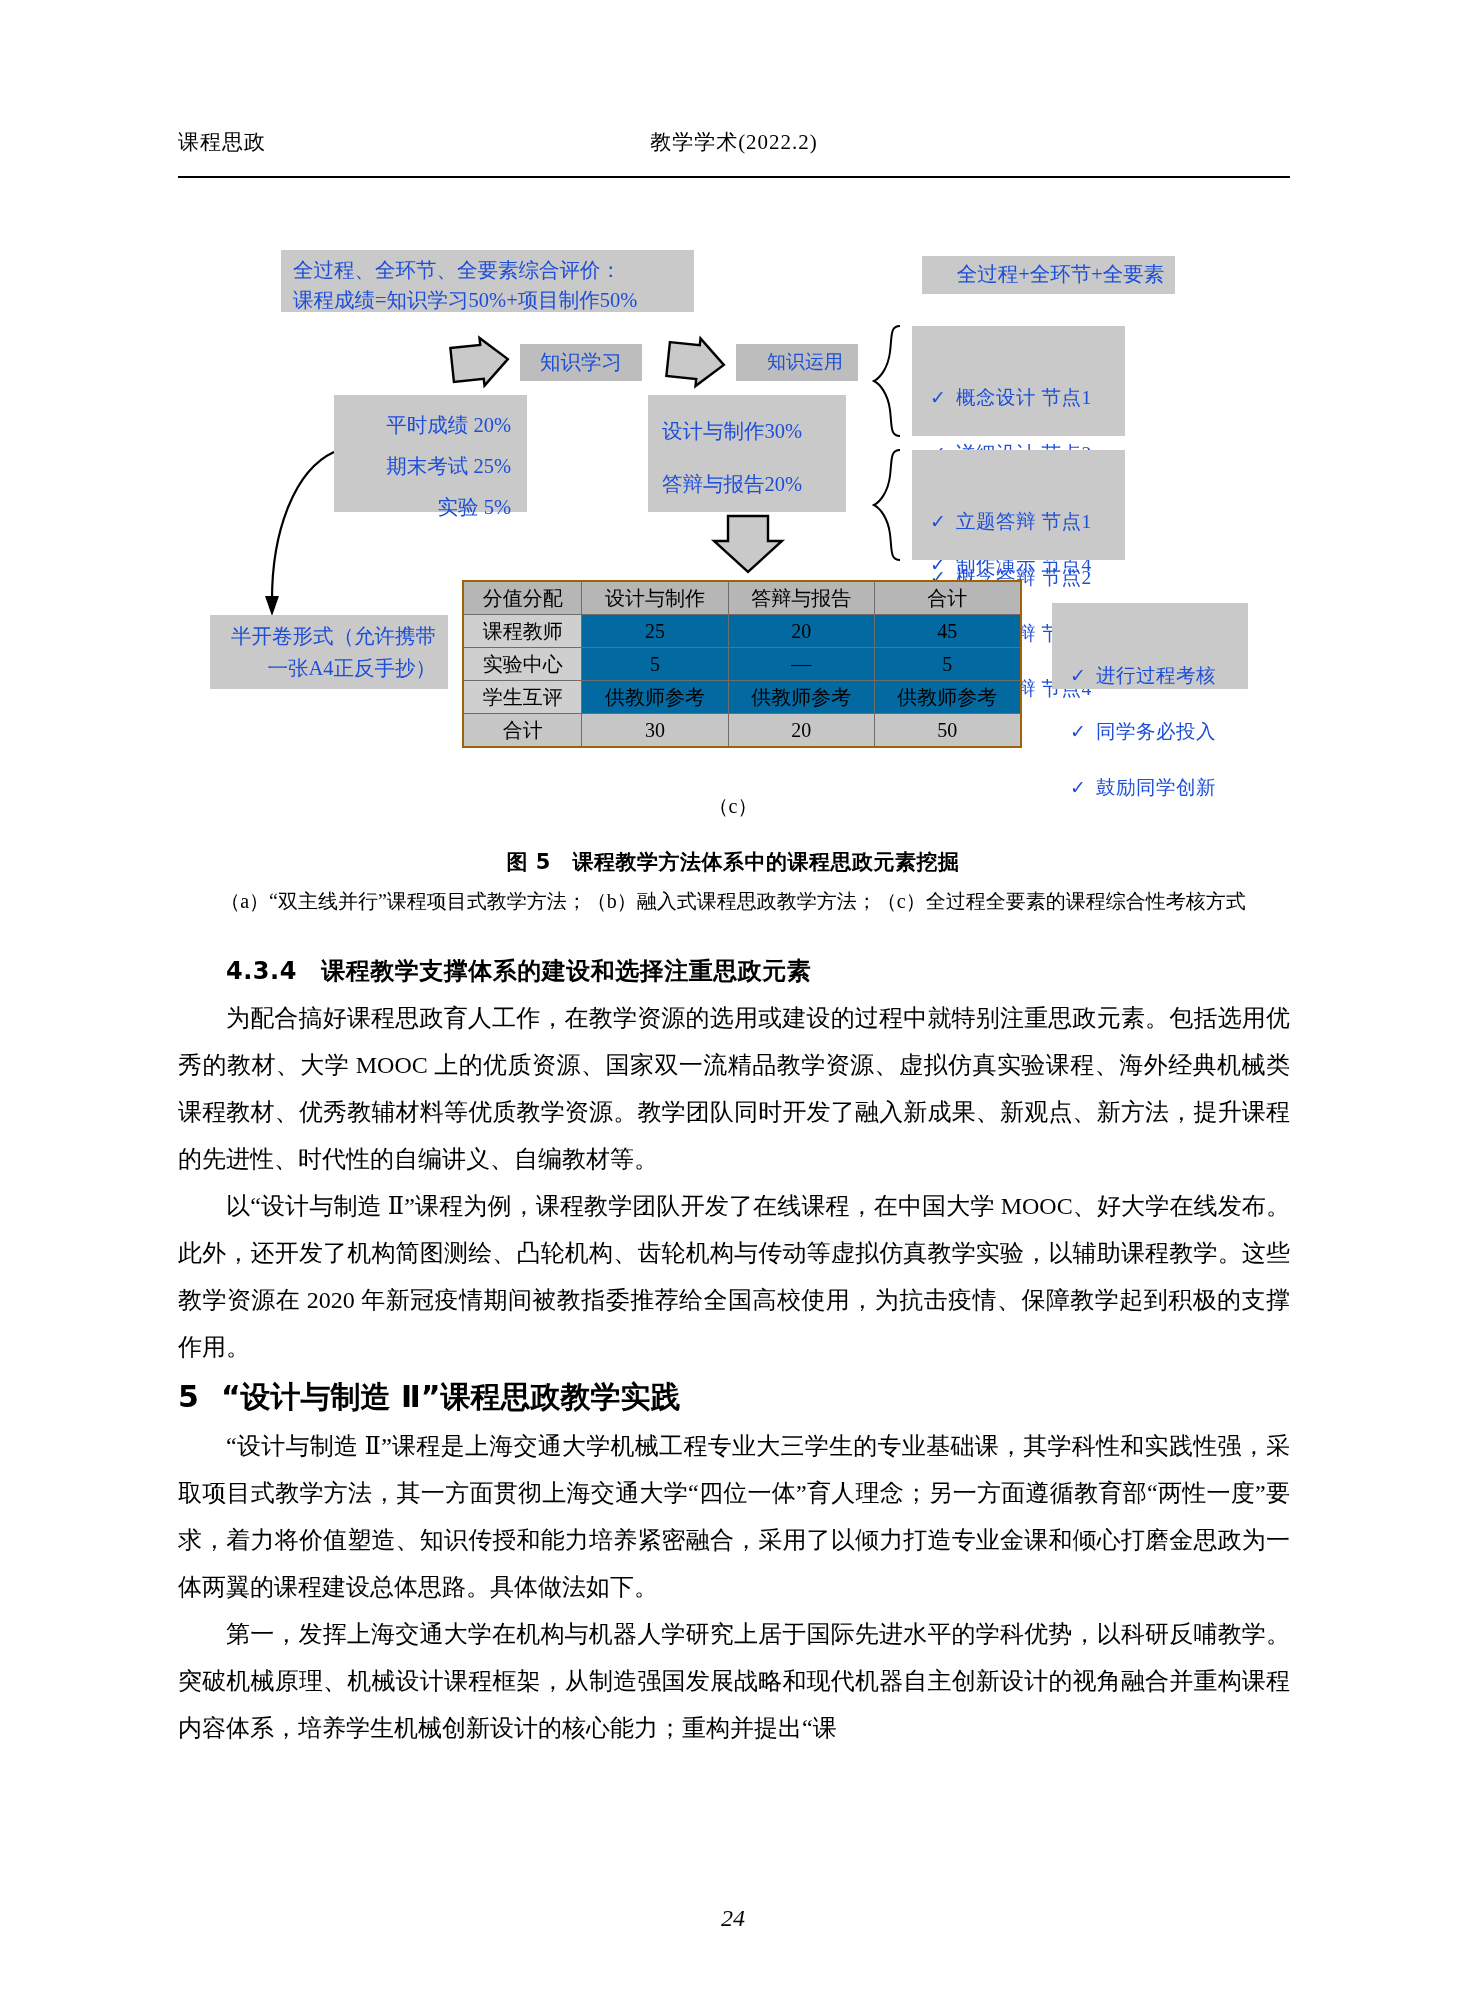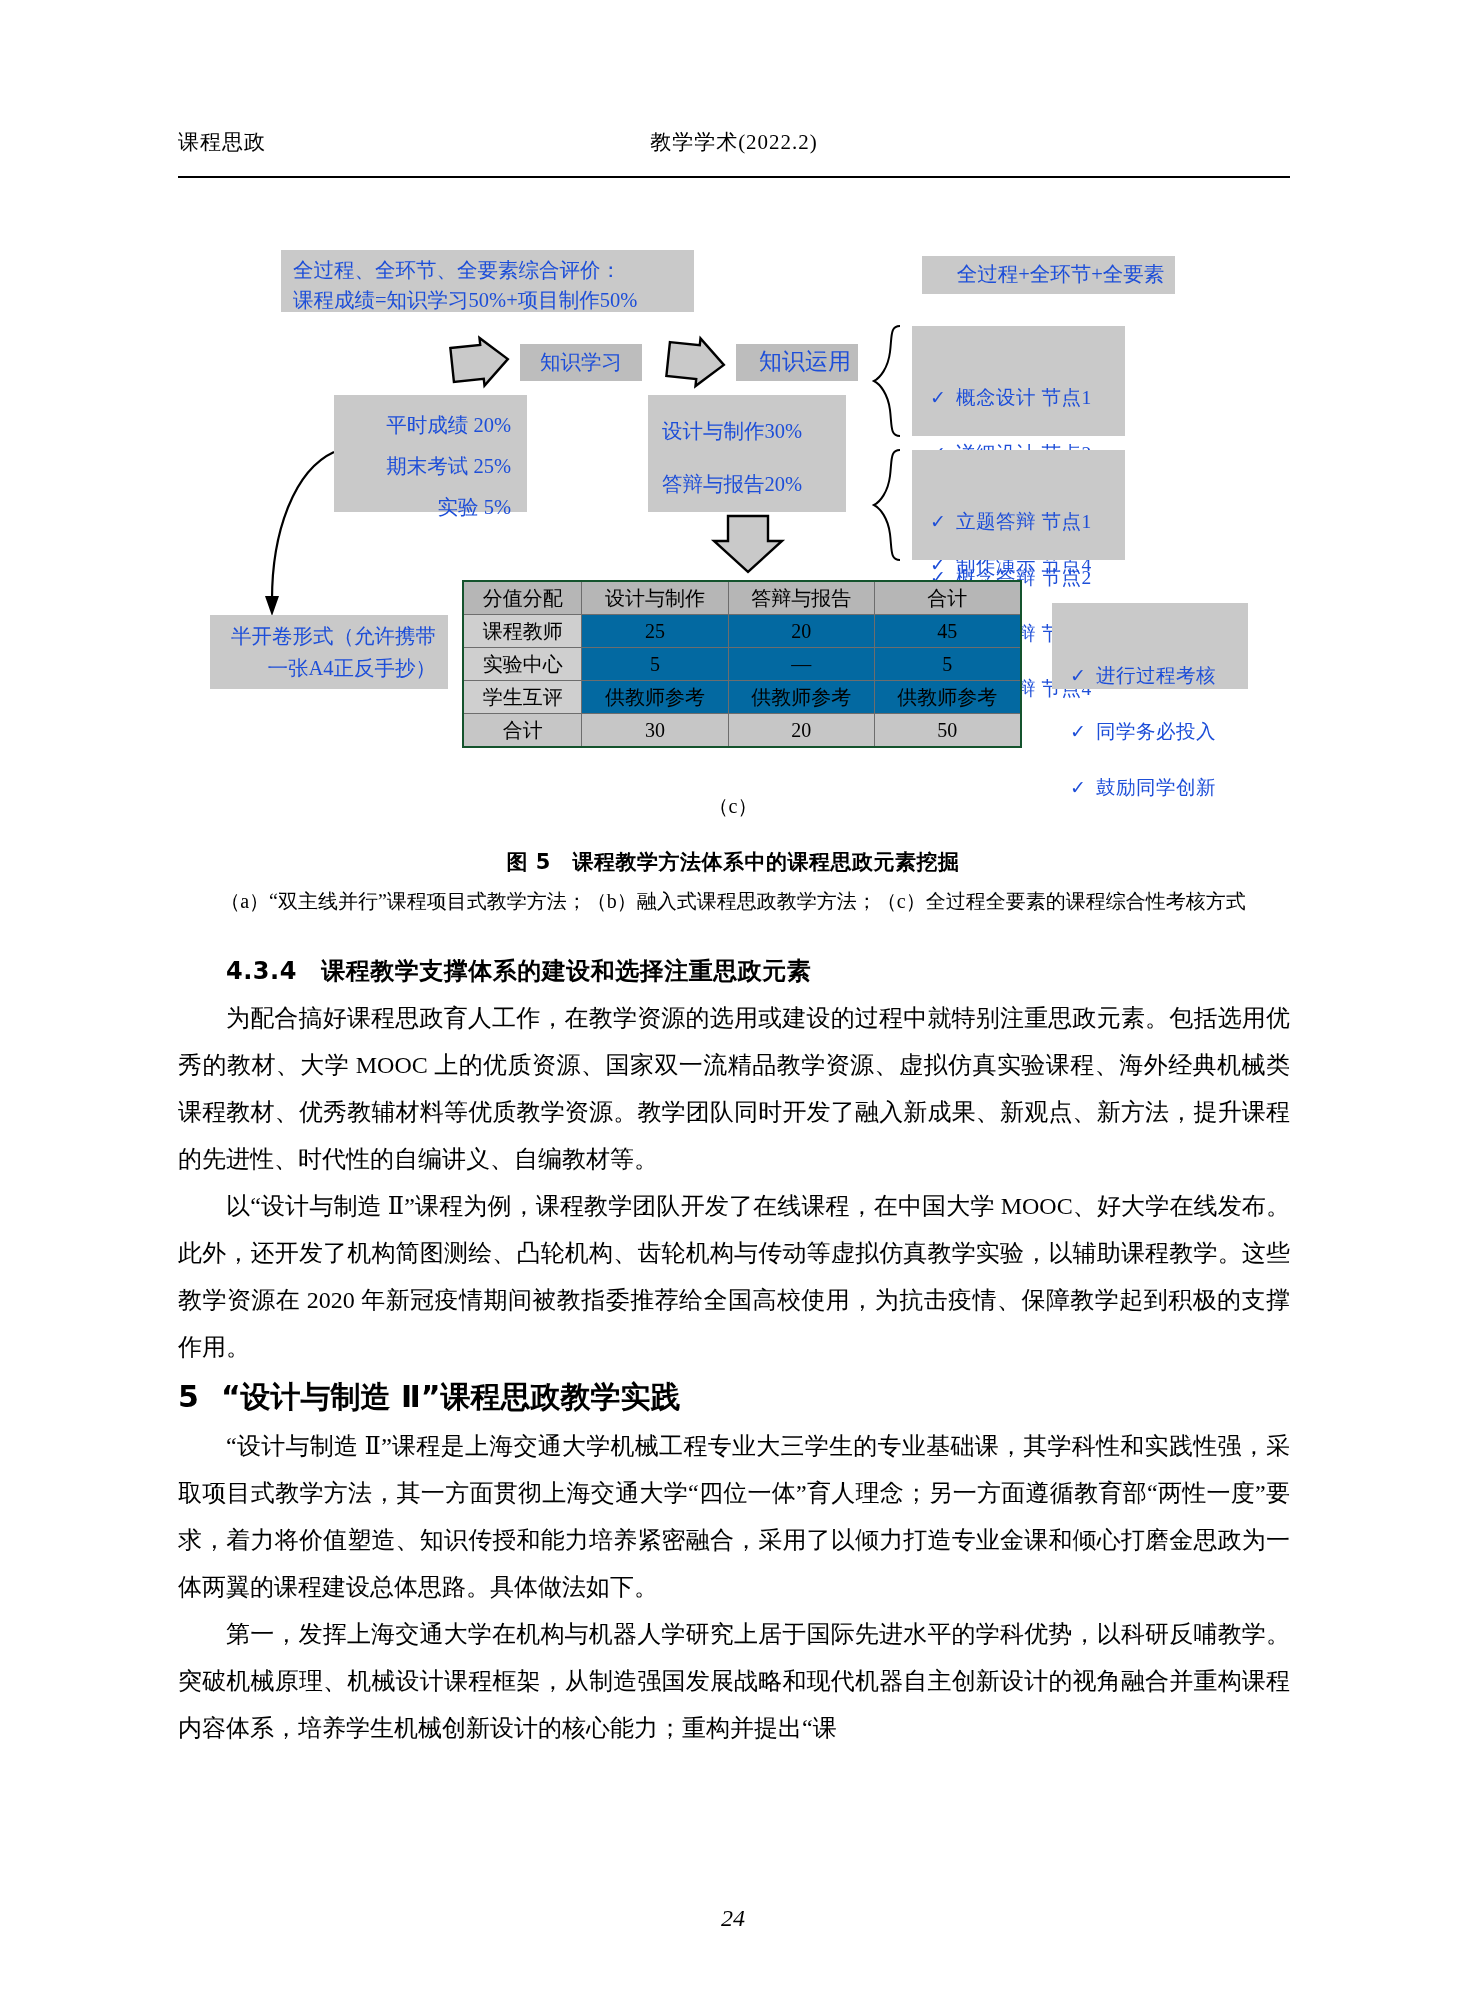--- a/index.html
+++ b/index.html
@@ -87,21 +87,21 @@
   }
   
   #box-know-learn {
     left: 520px; top: 344px; width: 122px; height: 37px;
     display: flex; align-items: center; justify-content: center;
     font-size: 20.5px; background: #bdbdbd; border: none;
   }
   #box-know-apply {
     left: 736px; top: 344px; width: 122px; height: 37px;
     display: flex; align-items: center; justify-content: center;
-    font-size: 23px; background: #bdbdbd; border: none; padding-left: 16px;
+    font-size: 19px; background: #bdbdbd; border: none; padding-left: 16px;
   }
   
   #box-scores-left {
     left: 334px; top: 395px; width: 193px; height: 117px;
     padding: 10px 16px 0 0;
     text-align: right;
     font-size: 20.5px;
     line-height: 2.0;
     border: none;
   }
@@ -175,21 +175,21 @@
     text-align: center;
     height: 32px;
     padding: 0 2px;
     font-weight: normal;
     color: #000;
     background: #0369a1;
   }
   #score-table thead th { background: #b6b6b6; }
   #score-table tbody tr td:first-child { background: #cfcfcf; }
   #score-table tbody tr:last-child td { background: #c6c6c6; }
-  #score-table { border: 2px solid #14532d; }
+  #score-table { border: 2px solid #a16207; }
 
   
   .subcap-c {
     position: absolute;
     left: 0; top: 793px; width: 1466px;
     text-align: center;
     font-size: 20px;
   }
   .fig-title {
     position: absolute;

